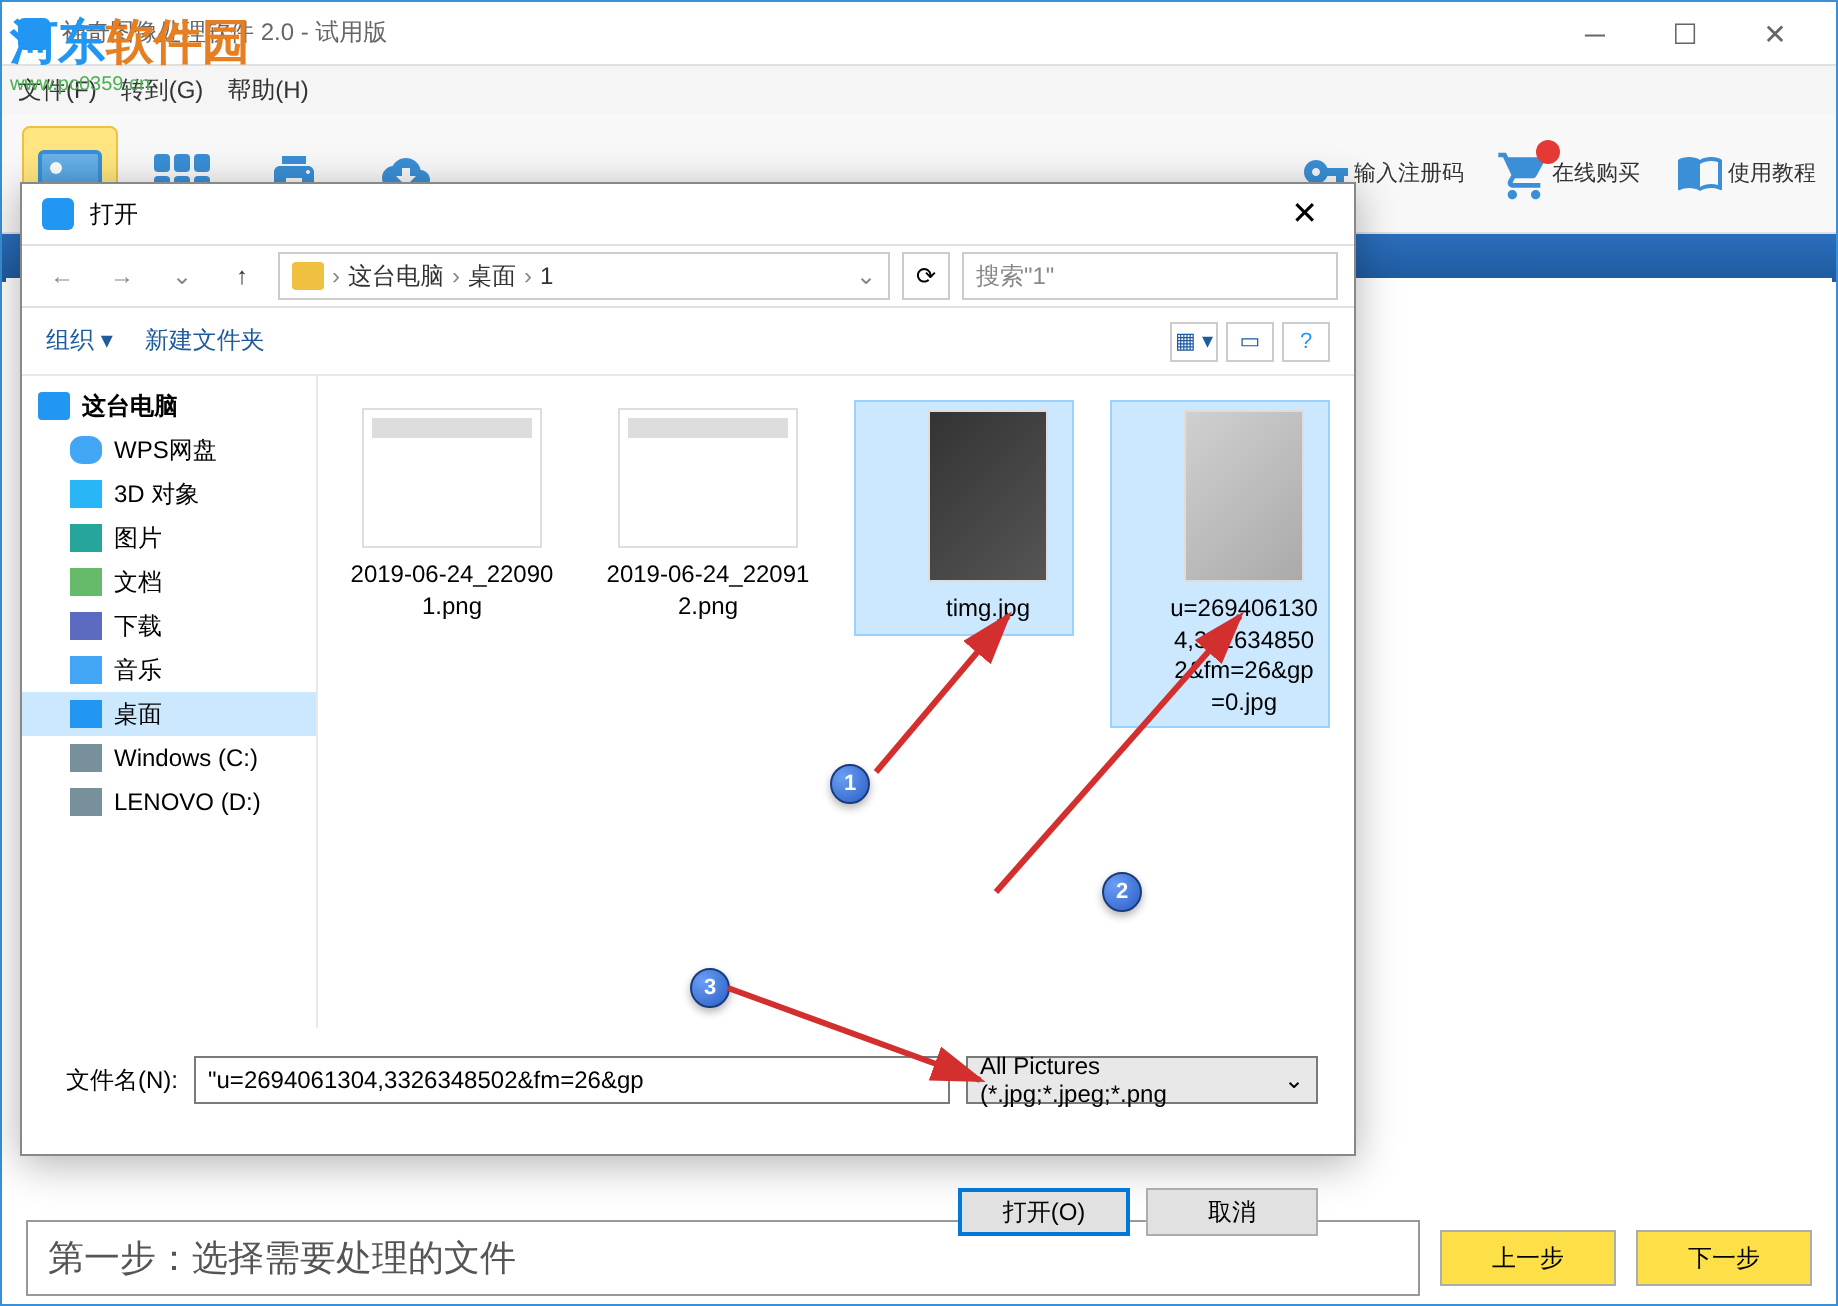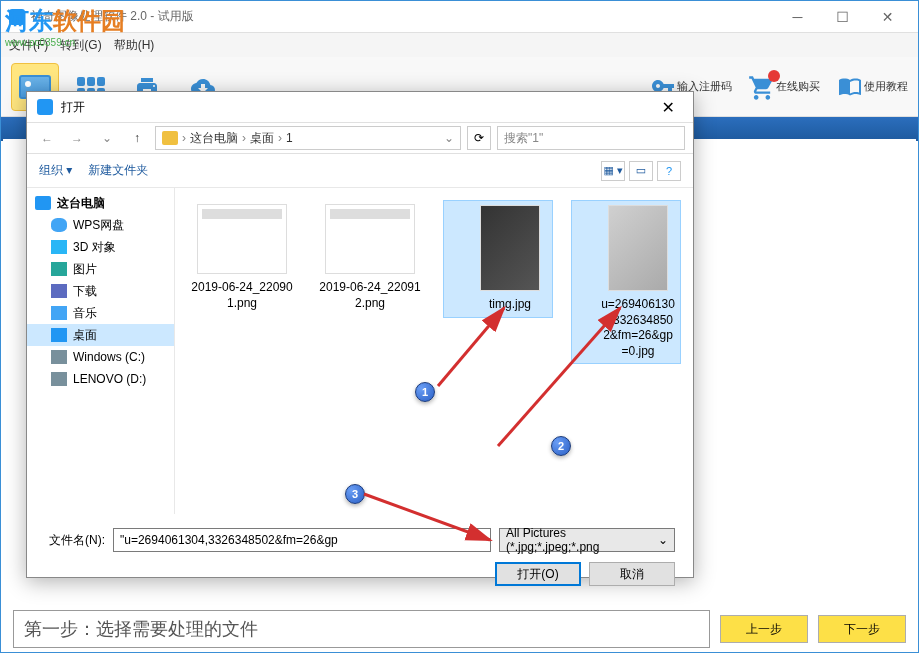--- a/index.html
+++ b/index.html
@@ -43,21 +43,21 @@
     .step-text { flex: 1; border: 1px solid #999; padding: 6px 10px; font-size: 18px; color: #555; font-family: "SimSun", serif; }
     .nav-btn { width: 88px; height: 28px; border: 1px solid #adadad; background: #fde047; font-size: 12px; cursor: pointer; }
     
     
     .watermark { position: absolute; top: 4px; left: 4px; z-index: 5; pointer-events: none; }
     .watermark .logo-text { font-size: 24px; font-weight: bold; color: #e67e22; font-family: "SimHei"; }
     .watermark .logo-text .blue { color: #2196f3; }
     .watermark .url { font-size: 10px; color: #4caf50; font-weight: normal; }
     
     
-    .dialog { position: absolute; top: 91px; left: 26px; width: 668px; height: 487px; background: #fff; border: 1px solid #888; box-shadow: 0 4px 20px rgba(0,0,0,0.3); z-index: 100; }
+    .dialog { position: absolute; top: 91px; left: 10px; width: 668px; height: 487px; background: #fff; border: 1px solid #888; box-shadow: 0 4px 20px rgba(0,0,0,0.3); z-index: 100; }
     .dialog-title { height: 30px; display: flex; align-items: center; padding: 0 10px; }
     .dialog-title .dicon { width: 16px; height: 16px; background: #2196f3; border-radius: 3px; margin-right: 8px; }
     .dialog-title .dtitle { font-size: 12px; flex: 1; }
     .dialog-title .dclose { font-size: 16px; cursor: pointer; padding: 0 8px; }
     
     .dialog-nav { height: 32px; display: flex; align-items: center; padding: 0 8px; gap: 6px; border-top: 1px solid #e0e0e0; border-bottom: 1px solid #e0e0e0; font-size: 12px; }
     .nav-arrow { width: 24px; height: 24px; display: flex; align-items: center; justify-content: center; color: #888; cursor: pointer; }
     .nav-arrow.enabled { color: #333; }
     .breadcrumb { flex: 1; display: flex; align-items: center; gap: 4px; border: 1px solid #ccc; height: 24px; padding: 0 6px; }
     .breadcrumb .folder-icon { width: 16px; height: 14px; background: #f0c040; border-radius: 2px; }
@@ -98,21 +98,21 @@
     .file-thumb.screenshot::after { content: ""; position: absolute; top: 4px; left: 4px; right: 4px; height: 10px; background: #ddd; }
     .file-label { line-height: 1.3; word-break: break-all; }
     
     .dialog-footer { padding: 14px 18px; display: flex; flex-direction: column; gap: 10px; }
     .filename-row { display: flex; align-items: center; gap: 8px; font-size: 12px; }
     .filename-row label { width: 60px; text-align: right; }
     .filename-input { flex: 1; height: 24px; border: 1px solid #7a7a7a; padding: 0 6px; font-size: 12px; }
     .filetype-select { width: 176px; height: 24px; border: 1px solid #7a7a7a; padding: 0 6px; font-size: 12px; background: #e8e8e8; display: flex; align-items: center; }
     .filetype-select::after { content: "⌄"; margin-left: auto; }
     .button-row { display: flex; justify-content: flex-end; gap: 8px; }
-    .dlg-btn { width: 86px; height: 24px; border: 1px solid #adadad; background: #e1e1e1; font-size: 12px; cursor: pointer; }
+    .dlg-btn { width: 86px; height: 24px; border: 1px solid #adadad; background: #e1e1e1; font-size: 12px; cursor: pointer; margin-top: 32px; }
     .dlg-btn.primary { border: 2px solid #0078d7; }
     
     
     .annotation { position: absolute; z-index: 200; pointer-events: none; }
     .circle-num { width: 20px; height: 20px; border-radius: 50%; background: radial-gradient(circle at 30% 30%, #6a9ef5, #2a5fc5); border: 1px solid #1a3a7a; color: #fff; font-size: 11px; font-weight: bold; display: flex; align-items: center; justify-content: center; box-shadow: 0 2px 4px rgba(0,0,0,0.3); }
     .arrow { position: absolute; z-index: 200; pointer-events: none; }
   </style>
 </head>
 <body>
 
@@ -252,20 +252,24 @@
         </div>
         <div class="tree-item indent">
           <div class="ticon ticon-3d"></div>
           <span>3D 对象</span>
         </div>
         <div class="tree-item indent">
           <div class="ticon ticon-pic"></div>
           <span>图片</span>
         </div>
         <div class="tree-item indent">
+          <div class="ticon ticon-doc"></div>
+          <span>文档</span>
+        </div>
+        <div class="tree-item indent">
           <div class="ticon ticon-down"></div>
           <span>下载</span>
         </div>
         <div class="tree-item indent">
           <div class="ticon ticon-music"></div>
           <span>音乐</span>
         </div>
         <div class="tree-item indent selected">
           <div class="ticon ticon-desktop"></div>
           <span>桌面</span>

